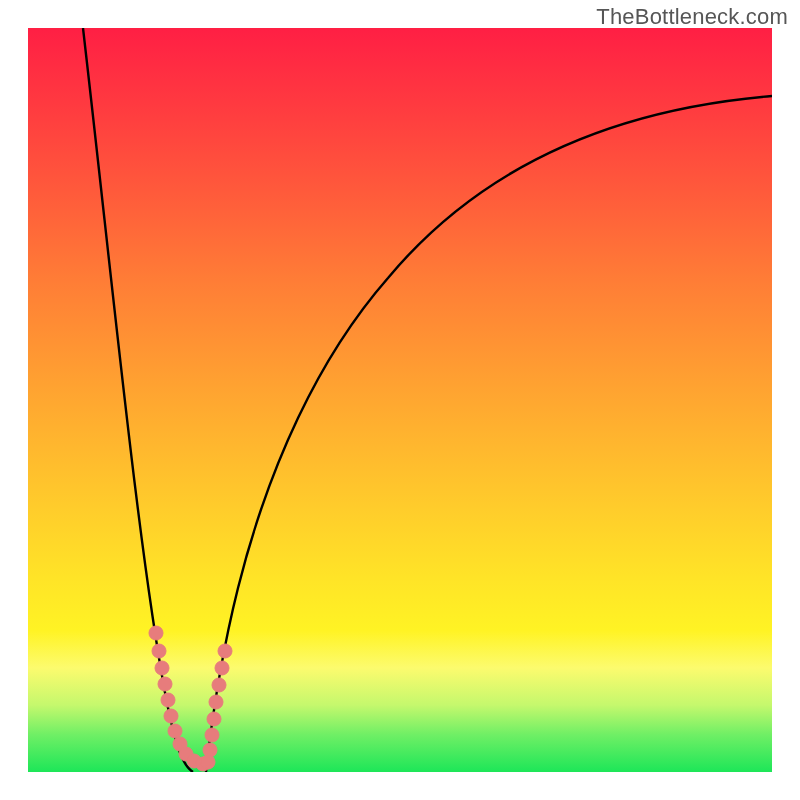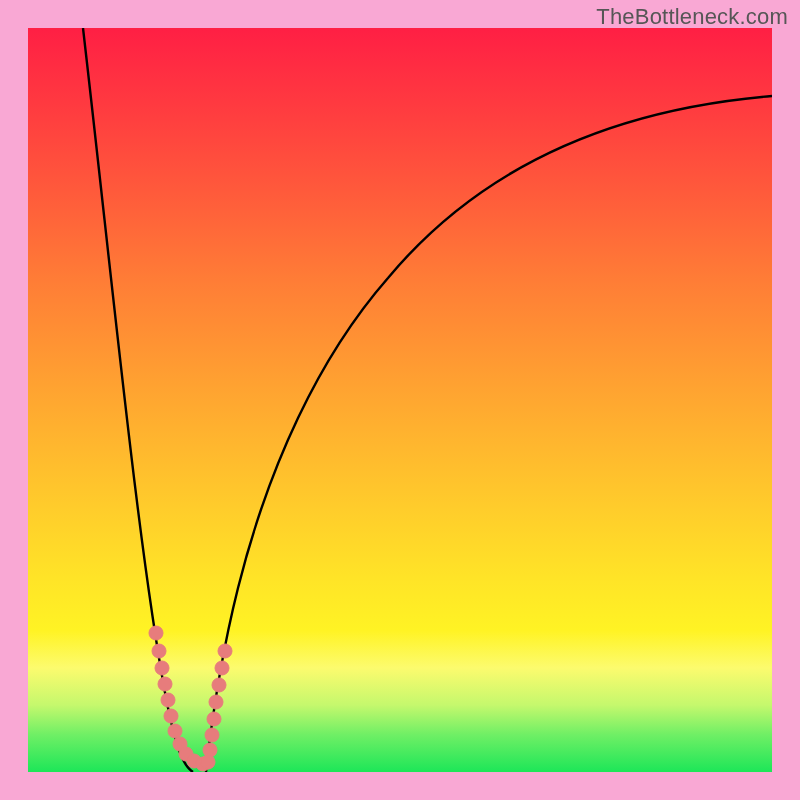--- a/index.html
+++ b/index.html
@@ -7,21 +7,21 @@
     padding: 0;
     width: 800px;
     height: 800px;
     background: #000;
     overflow: hidden;
   }
   .outer {
     position: relative;
     width: 800px;
     height: 800px;
-    background: #f9a8d4;
+    background: #ffffff;
   }
   .watermark {
     position: absolute;
     top: 4px;
     right: 12px;
     font-family: Arial, Helvetica, sans-serif;
     font-size: 22px;
     color: #565656;
     letter-spacing: 0.2px;
     z-index: 5;

